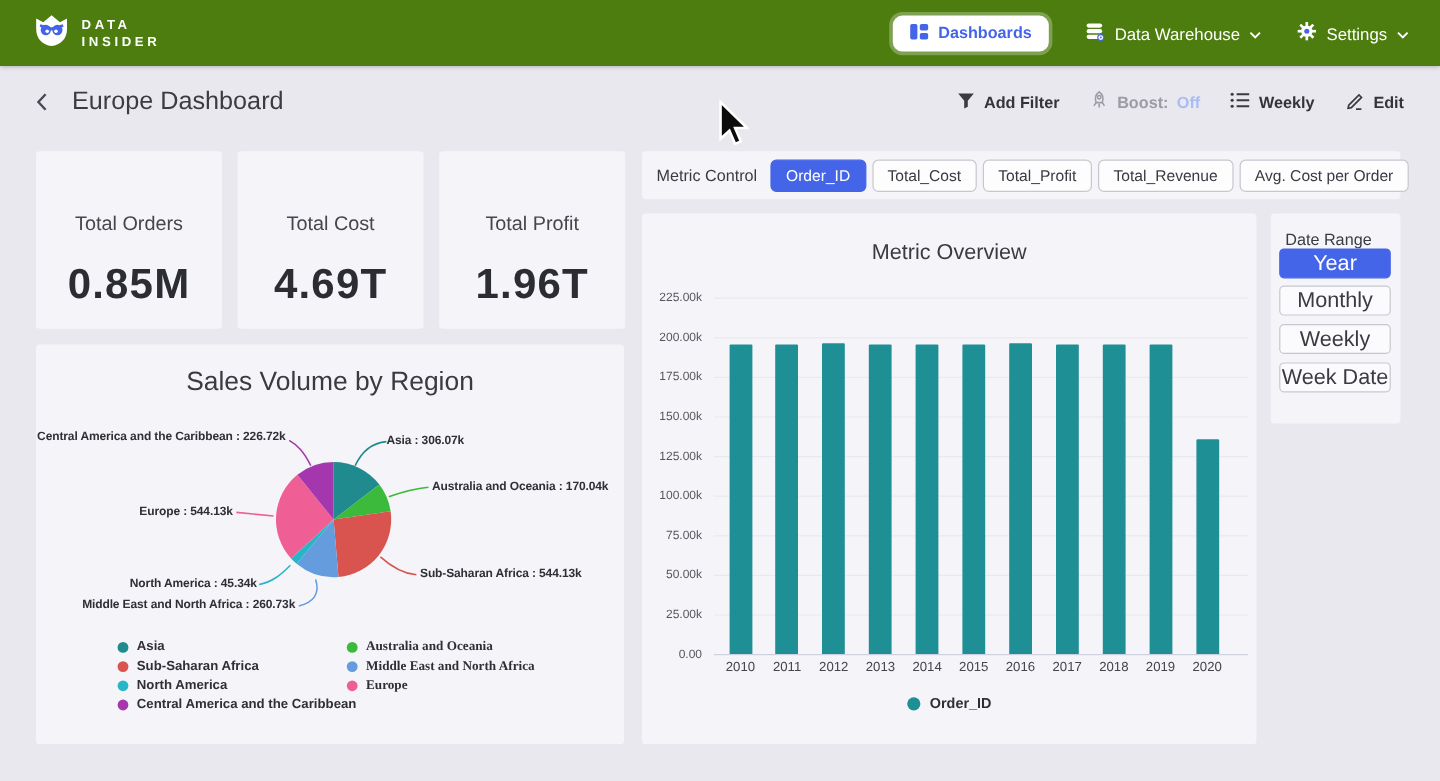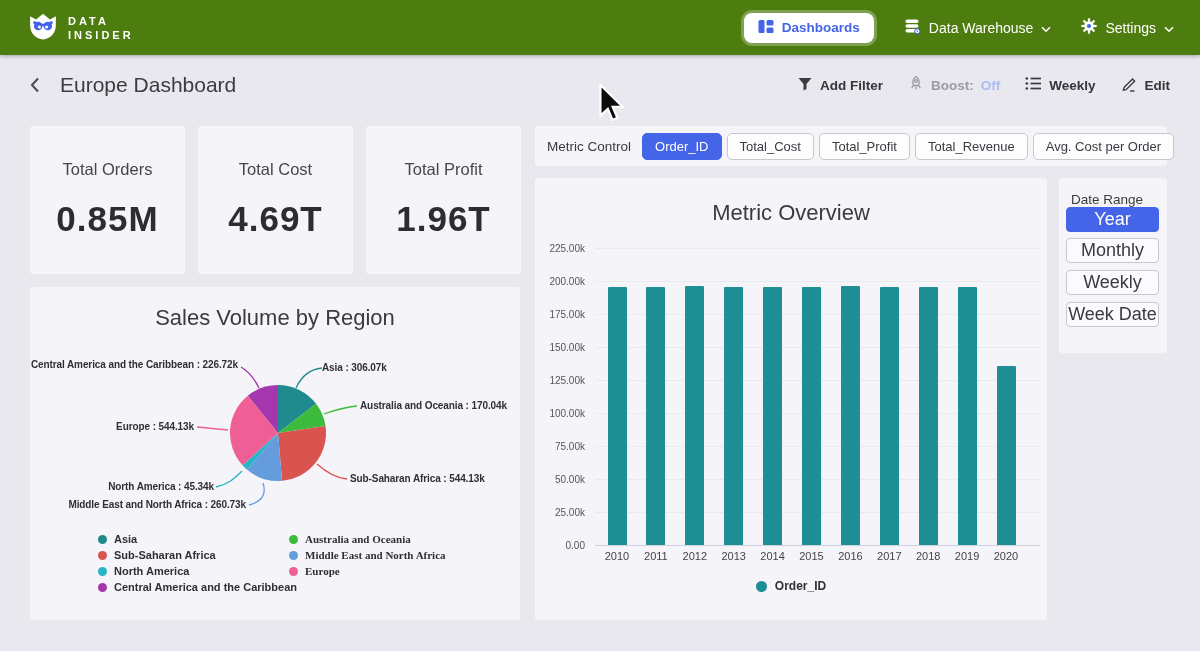--- a/index.html
+++ b/index.html
@@ -20,21 +20,21 @@
   .page-title { margin-left:14px; font-size:21px; font-weight:500; color:#3b3b42; }
   .header-actions { margin-left:auto; margin-right:30px; display:flex; gap:25px; align-items:center; font-size:13.5px; font-weight:bold; color:#34343b; }
   .action { display:flex; gap:7px; align-items:center; cursor:pointer; }
   .boost-prefix { color:#9b9ba4; }
   .boost-off { color:#a9bdf2; }
 
   
   .card { position:absolute; background:#f5f4f8; border-radius:3px; }
 
   .kpi { width:155px; height:148px; top:126px; }
-  .kpi-label { text-align:center; margin-top:34px; font-size:16.5px; color:#45454c; }
+  .kpi-label { text-align:center; margin-top:52px; font-size:16.5px; color:#45454c; }
   .kpi-value { text-align:center; margin-top:20px; font-size:35px; font-weight:bold; color:#2c2c33; letter-spacing:1px; }
 
   .metric-bar { left:535px; top:126px; width:632px; height:40px; display:flex; align-items:center; padding:0 12px; }
   .metric-label { font-size:13.5px; color:#3a3a41; margin-right:11px; white-space:nowrap; }
   .chip { height:27px; border:1px solid #c7c7cf; background:#fdfdfe; border-radius:5px; padding:0 12px; display:flex; align-items:center; font-size:13px; color:#3a3a41; margin-right:5px; cursor:pointer; white-space:nowrap; }
   .chip.active { background:#4565e8; border-color:#4565e8; color:#fff; }
 
   
   .pie-card { left:30px; top:287px; width:490px; height:333px; }
   .pie-title { text-align:center; margin-top:18px; font-size:22px; color:#3a3a41; }
@@ -49,21 +49,21 @@
   .callout-6 { right:282px; top:72px; }
   .pielegend-col { position:absolute; top:246px; display:flex; flex-direction:column; gap:4px; }
   .pielegend-col.col-0 { left:68px; }
   .pielegend-col.col-1 { left:259px;font-family:Liberation Serif, serif; }
   .pielegend-item { display:flex; align-items:center; gap:7px; height:12px; }
   .pielegend-dot { width:9px; height:9px; border-radius:50%; flex:none; }
   .pielegend-text { font-size:11px; font-weight:bold; color:#2f2f36; white-space:nowrap; }
 
   
   .chart-card { left:535px; top:178px; width:512px; height:442px; }
-  .chart-title { text-align:center; margin-top:22px; font-size:22px; color:#3a3a41; }
+  .chart-title { text-align:center; margin-top:22px; font-size:18px; color:#3a3a41; }
   .gridline { position:absolute; left:60px; width:445px; height:1px; background:#e9e9f0; }
   .gridline.baseline { background:#ccd0df; }
   .ytick { position:absolute; left:4px; width:46px; text-align:right; font-size:10px; color:#55555d; }
   .bar { position:absolute; width:19px; background:#1f8f96; border-radius:1px 1px 0 0; }
   .xtick { position:absolute; top:372px; width:40px; text-align:center; font-size:11px; color:#44444b; }
   .chart-legend { position:absolute; top:401px; left:0; width:100%; display:flex; justify-content:center; align-items:center; gap:8px; }
   .chart-legend-dot { width:11px; height:11px; border-radius:50%; background:#1f8f96; }
   .chart-legend-text { font-size:12px; font-weight:bold; color:#2f2f36; }
 
   

